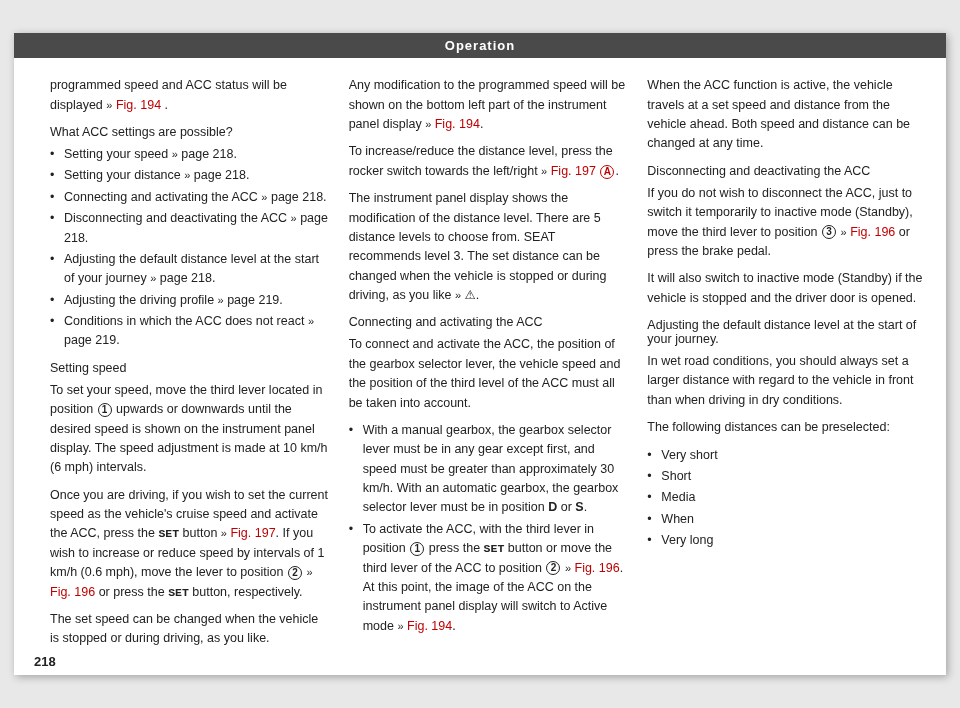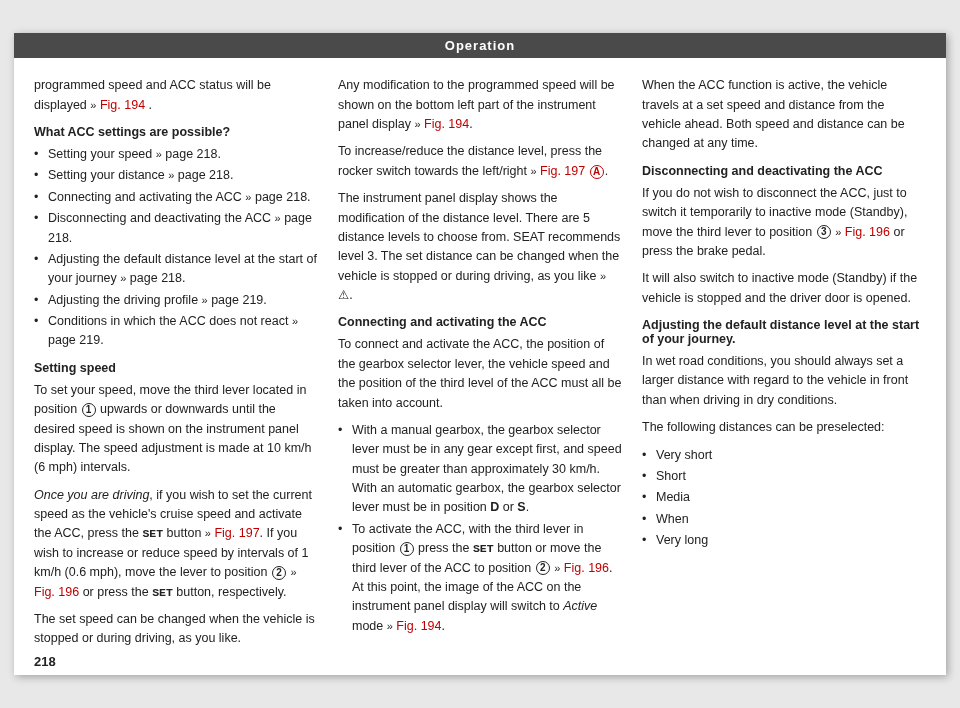--- a/index.html
+++ b/index.html
@@ -27,20 +27,21 @@
       padding: 5px 0;
       font-size: 13px;
       font-weight: bold;
       letter-spacing: 1px;
     }
     .content-area {
       display: flex;
       flex-direction: row;
       padding: 18px 20px 18px 20px;
       gap: 20px;
+      margin-left: 16px;
     }
     .col-left {
       flex: 1;
       min-width: 0;
     }
     .col-middle {
       flex: 1;
       min-width: 0;
     }
     .col-right {
@@ -56,21 +57,21 @@
       font-weight: bold;
     }
     p {
       font-size: 12.5px;
       line-height: 1.55;
       color: #222;
       margin-bottom: 8px;
     }
     .section-heading {
       font-size: 12.5px;
-      font-weight: bold;
+      font-weight: normal;
       color: #222;
       margin-bottom: 6px;
       margin-top: 10px;
     }
     .section-heading:first-child {
       margin-top: 0;
     }
     .bullet-list {
       list-style: none;
       padding: 0;
@@ -124,21 +125,20 @@
       border: 1.5px solid #c00000;
       text-align: center;
       line-height: 12px;
       font-size: 10px;
       font-weight: bold;
       color: #c00000;
       vertical-align: middle;
       margin: 0 1px;
     }
     .italic-text {
-      font-style: italic;
     }
     .double-arrow {
       font-size: 11px;
       color: #222;
     }
   </style>
 </head>
 <body>
 
 <div class="page-container">

